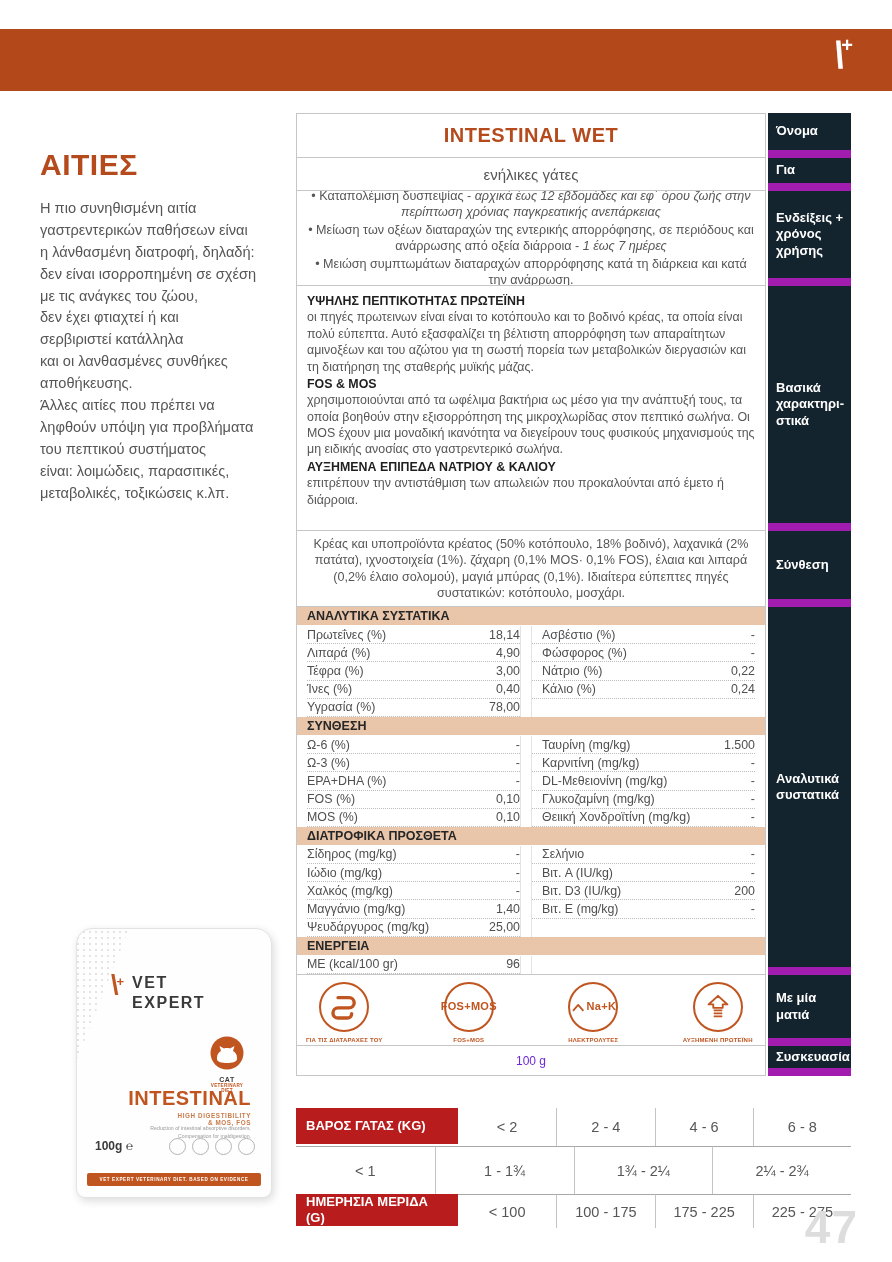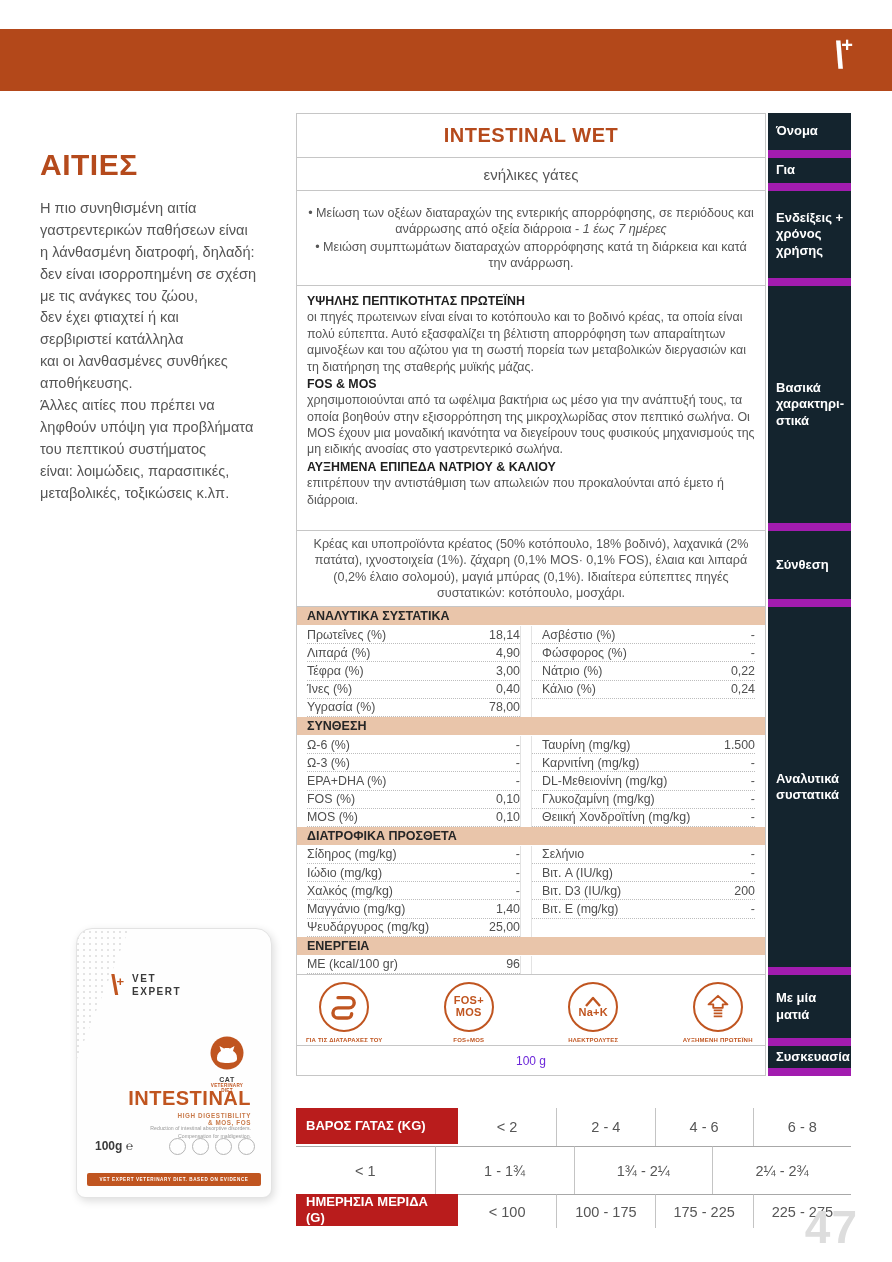--- a/index.html
+++ b/index.html
@@ -48,21 +48,21 @@
   .shalf.r{margin-left:0;margin-right:10px;padding-left:10px;}
   .shalf.empty{border-bottom:none;}
   .sspacer{width:10px;border-left:1px solid #e3e3e3;border-right:1px solid #e3e3e3;}
   .sl{flex:1;}
   .sv{text-align:right;}
 
   
   .glancecell{display:flex;justify-content:center;align-items:flex-start;gap:30px;padding-top:7px;}
   .gicon{display:flex;flex-direction:column;align-items:center;width:96px;}
   .icirc{width:50px;height:50px;border:2.5px solid #c05520;border-radius:50%;box-sizing:border-box;
-         display:flex;flex-direction:column;align-items:center;justify-content:center;color:#c05520;font-weight:bold;}
+         display:flex;flex-direction:row;align-items:center;justify-content:center;color:#c05520;font-weight:bold;}
   .icirc .tl{font-size:11px;line-height:1.05;letter-spacing:.3px;}
   .gcap{margin-top:4px;font-size:6px;font-weight:bold;color:#c05520;text-align:center;line-height:1.35;letter-spacing:.2px;}
   .packtext{font-size:12px;color:#6d28d9;}
 
   
   .ftable{position:absolute;left:296px;top:1108px;width:555px;}
   .frow{display:flex;align-items:stretch;}
   .frow:nth-child(1){height:38px}.frow:nth-child(2){height:48px}.frow:nth-child(3){height:34px}
   .flabel{width:162px;box-sizing:border-box;background:#b91c1c;color:#fff;font-weight:bold;font-size:13px;
           line-height:1.25;display:flex;align-items:center;padding:0 10px;border-bottom:2px solid #fff;}
@@ -76,21 +76,21 @@
 
   
   .pack{position:absolute;left:76px;top:928px;width:194px;height:268px;background:#fefefe;
         border:1px solid #e3e3e3;border-radius:16px 16px 9px 9px;box-shadow:2px 3px 8px rgba(0,0,0,.14);overflow:hidden;}
   .pack-dots{position:absolute;left:-20px;top:-30px;width:140px;height:210px;opacity:.55;
         background:radial-gradient(#cfcfcf 1px, transparent 1.3px);background-size:6px 6px;
         clip-path:polygon(0 0,60% 0,0 100%);}
   .pack-logo{position:absolute;left:34px;top:44px;display:flex;gap:6px;align-items:flex-start;}
   .pv{color:#c05520;font-weight:bold;font-size:27px;line-height:.9;}
   .pv sup{font-size:13px;position:relative;top:2px;left:-2px;}
-  .pbrand{font-size:10px;font-weight:bold;color:#3a3a3a;letter-spacing:1.5px;line-height:1.25;}
+  .pbrand{font-size:16px;font-weight:bold;color:#3a3a3a;letter-spacing:1.5px;line-height:1.25;}
   .pack-cat{position:absolute;right:24px;top:106px;width:40px;text-align:center;}
   .pcat-t{font-size:7px;font-weight:bold;color:#3a3a3a;margin-top:1px;letter-spacing:.5px;}
   .pcat-s{font-size:4.6px;font-weight:bold;color:#c05520;letter-spacing:.3px;}
   .pack-name{position:absolute;right:20px;top:158px;text-align:right;}
   .pname{font-size:20px;font-weight:bold;color:#c05520;letter-spacing:.5px;}
   .psub{font-size:6.3px;font-weight:bold;color:#c97a4a;letter-spacing:.6px;margin-top:2px;}
   .pdesc{position:absolute;right:20px;top:196px;font-size:5.2px;color:#9a9a9a;text-align:right;white-space:pre-line;line-height:1.5;}
   .pweight{position:absolute;left:18px;bottom:44px;font-size:12px;font-weight:bold;color:#3a3a3a;}
   .pack-icons{position:absolute;right:16px;bottom:42px;display:flex;gap:6px;}
   .picon{width:15px;height:15px;border:1px solid #b5b5b5;border-radius:50%;}
@@ -137,20 +137,21 @@
 
     <div class="prow h-for">
       <div class="pcell center">
         <span class="fortext">ενήλικες γάτες</span>
       </div>
       <div class="plabel">Για</div>
     </div>
 
     <div class="prow h-ind">
       <div class="pcell center ind">
+          <p class="bullet"><span>• Καταπολέμιση δυσπεψίας - </span><span class="it">αρχικά έως 12 εβδομάδες και εφ` όρου ζωής στην περίπτωση χρόνιας παγκρεατικής ανεπάρκειας</span></p>
           <p class="bullet"><span>• Μείωση των οξέων διαταραχών της εντερικής απορρόφησης, σε περιόδους και ανάρρωσης από οξεία διάρροια - </span><span class="it">1 έως 7 ημέρες</span></p>
           <p class="bullet"><span>• Μειώση συμπτωμάτων διαταραχών απορρόφησης κατά τη διάρκεια και κατά την ανάρρωση.</span></p>
         </div>
       <div class="plabel">Ενδείξεις + χρόνος χρήσης</div>
     </div>
 
     <div class="prow h-feat">
       <div class="pcell featcell">
           <div class="ft">ΥΨΗΛΗΣ ΠΕΠΤΙΚΟΤΗΤΑΣ ΠΡΩΤΕΪΝΗ</div>
           <div class="fb">οι πηγές πρωτεινων είναι είναι το κοτόπουλο και το βοδινό κρέας, τα οποία είναι πολύ εύπεπτα. Αυτό εξασφαλίζει τη βέλτιστη απορρόφηση των απαραίτητων αμινοξέων και του αζώτου για τη σωστή πορεία των μεταβολικών διεργασιών και τη διατήρηση της σταθερής μυϊκής μάζας.</div>

